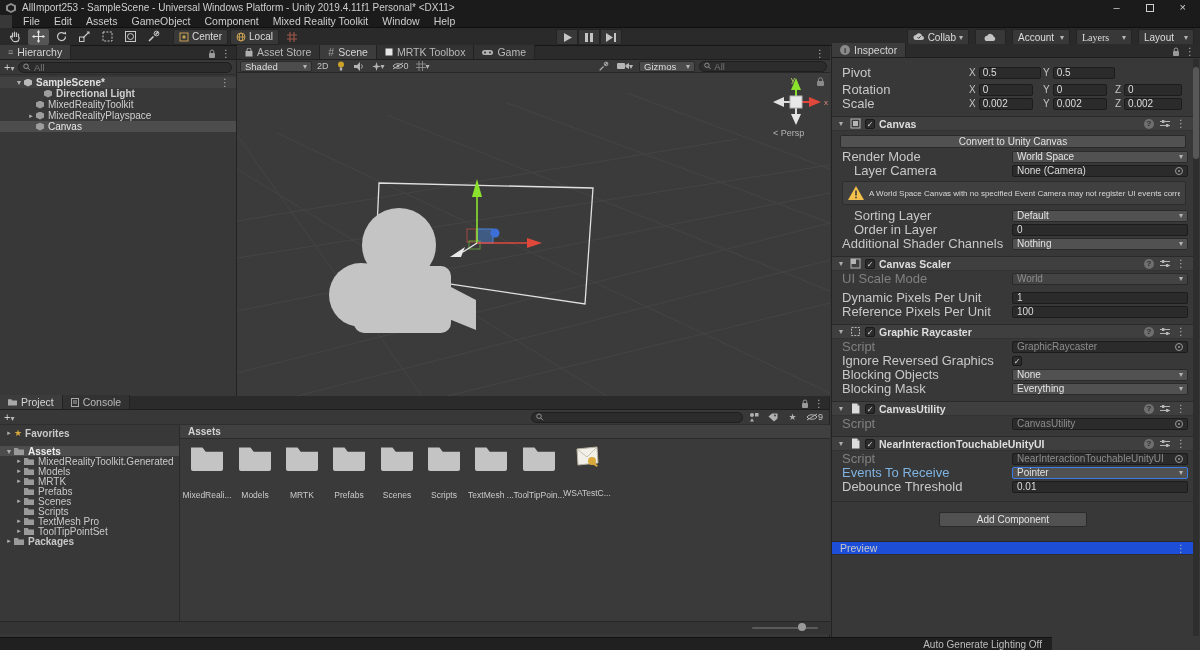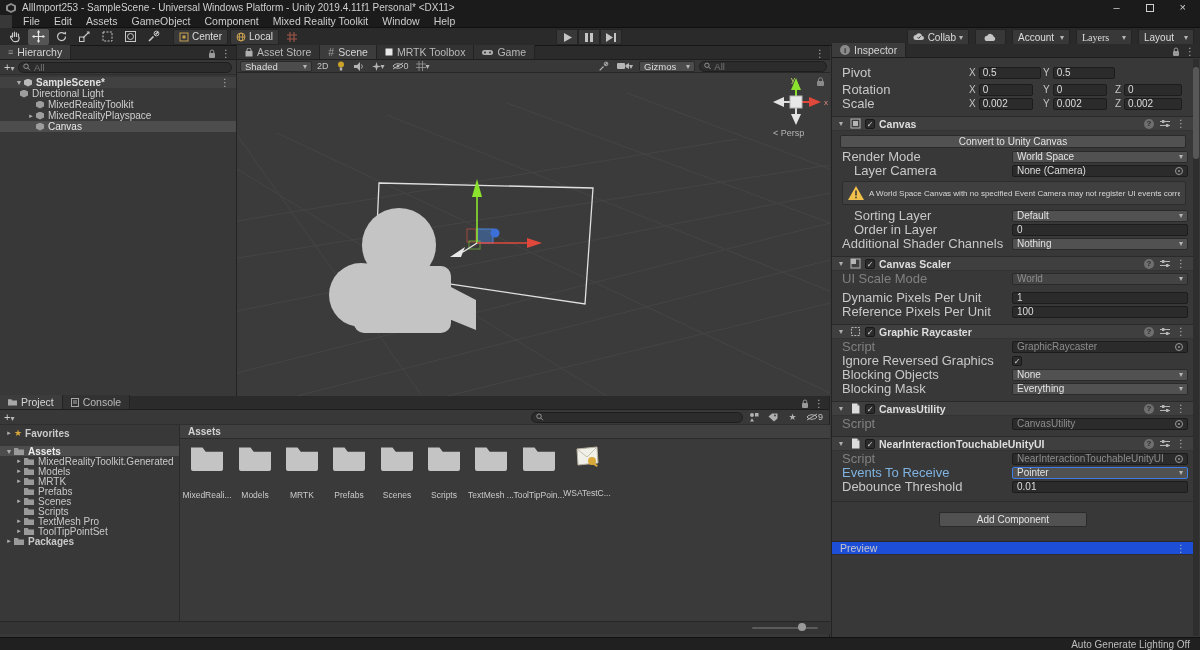--- a/index.html
+++ b/index.html
@@ -120,21 +120,21 @@
   .crumb { height:14px; background:#404040; border-bottom:1px solid #2b2b2b; display:flex; align-items:center;
            padding:0 8px; font-size:10px; font-weight:bold; color:#d2d2d2; }
   .asset-item { position:absolute; top:20px; width:46px; display:flex; flex-direction:column; align-items:center; gap:19px; }
   .asset-item .lbl { font-size:8.5px; color:#cbcbcb; white-space:nowrap; }
   .bigfolder { width:32px; height:26px; background:#c4c4c4; border-radius:2px;
                clip-path:polygon(0 10%,36% 10%,46% 26%,100% 26%,100% 100%,0 100%); }
   .proj-bottom { position:absolute; left:0; top:225px; width:830px; height:13px; background:#343434; border-top:1px solid #262626; }
   .zoom-slider { position:absolute; right:12px; top:5px; width:66px; height:2px; background:#5a5a5a; border-radius:1px;}
   .zoom-knob { position:absolute; right:24px; top:1px; width:8px; height:8px; background:#9a9a9a; border-radius:50%; }
 
-  .statusbar { left:0; top:637px; width:1200px; height:13px; background:#202020; border-top:1px solid #121212;
+  .statusbar { left:0; top:637px; width:1052px; height:13px; background:#202020; border-top:1px solid #121212;
                display:flex; align-items:center; justify-content:flex-end; padding-right:10px; }
   .statusbar span { font-size:10px; color:#bdbdbd; }
 
   .icon-svg { display:block; }
 </style>
 </head>
 <body>
 
 <div class="abs titlebar">
   <svg class="icon-svg" width="10" height="10" viewBox="0 0 10 10">
@@ -305,21 +305,21 @@
       <input placeholder="All" style="">
     </div>
   </div>
   <div style="padding-top:2px;">
     <div class="h-row scene-row" style="padding-left:14px;">
       <span class="fold-col">▼</span>
       <span class="cube" style="background:#b9b9b9;"></span>
       <span>SampleScene*</span>
       <span class="dots" style="margin-left:auto;padding-right:6px;font-weight:normal;">⋮</span>
     </div>
-    <div class="h-row" style="padding-left:20px;">
+    <div class="h-row" style="padding-left:44px;font-weight:bold;">
       <span class="cube"></span>
       <span>Directional Light</span>
     </div>
     <div class="h-row" style="padding-left:36px;">
       <span class="cube"></span>
       <span>MixedRealityToolkit</span>
     </div>
     <div class="h-row" style="padding-left:26px;">
       <span class="fold-col">▸</span>
       <span class="cube"></span>

